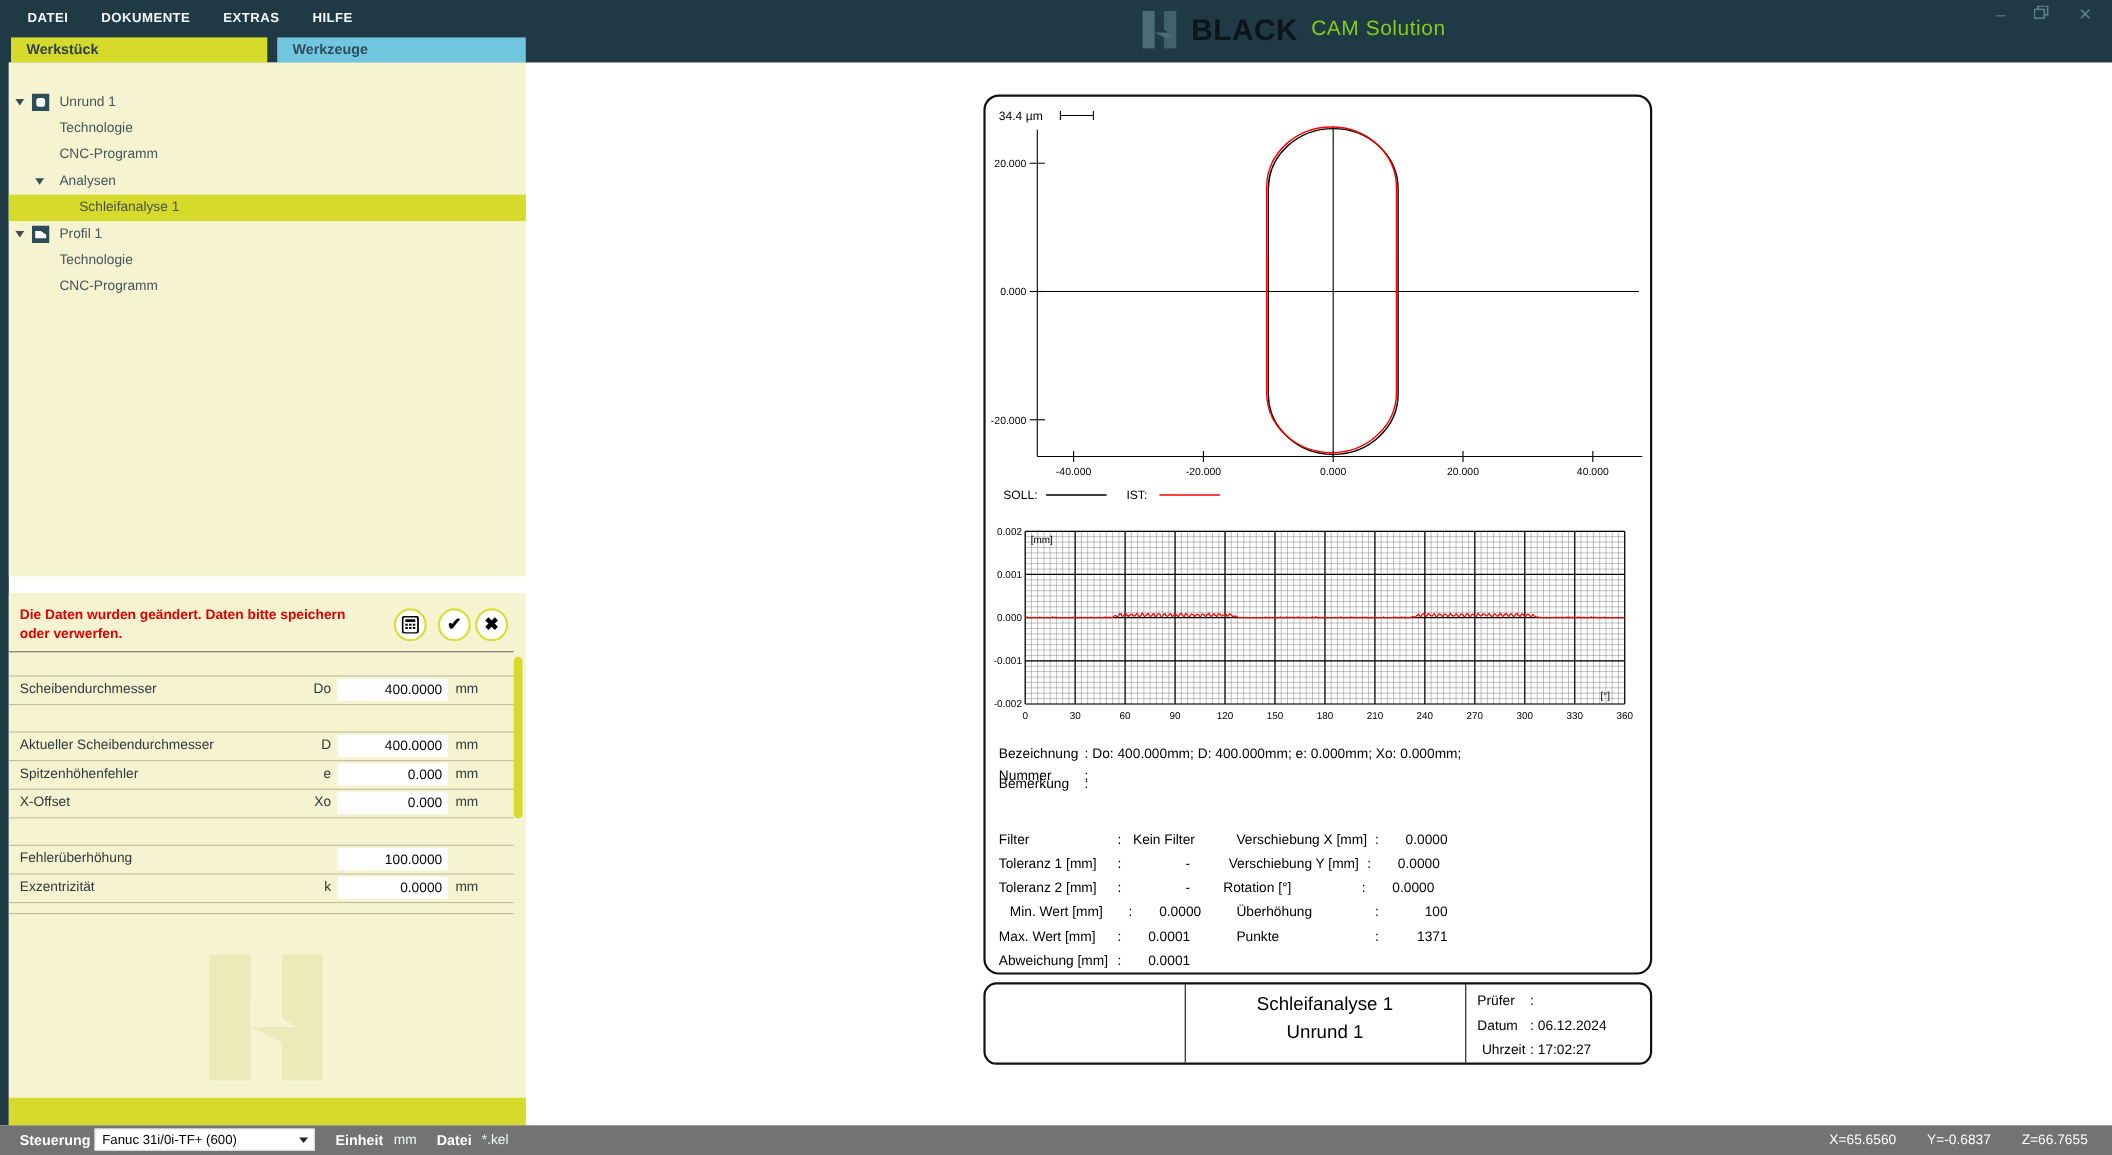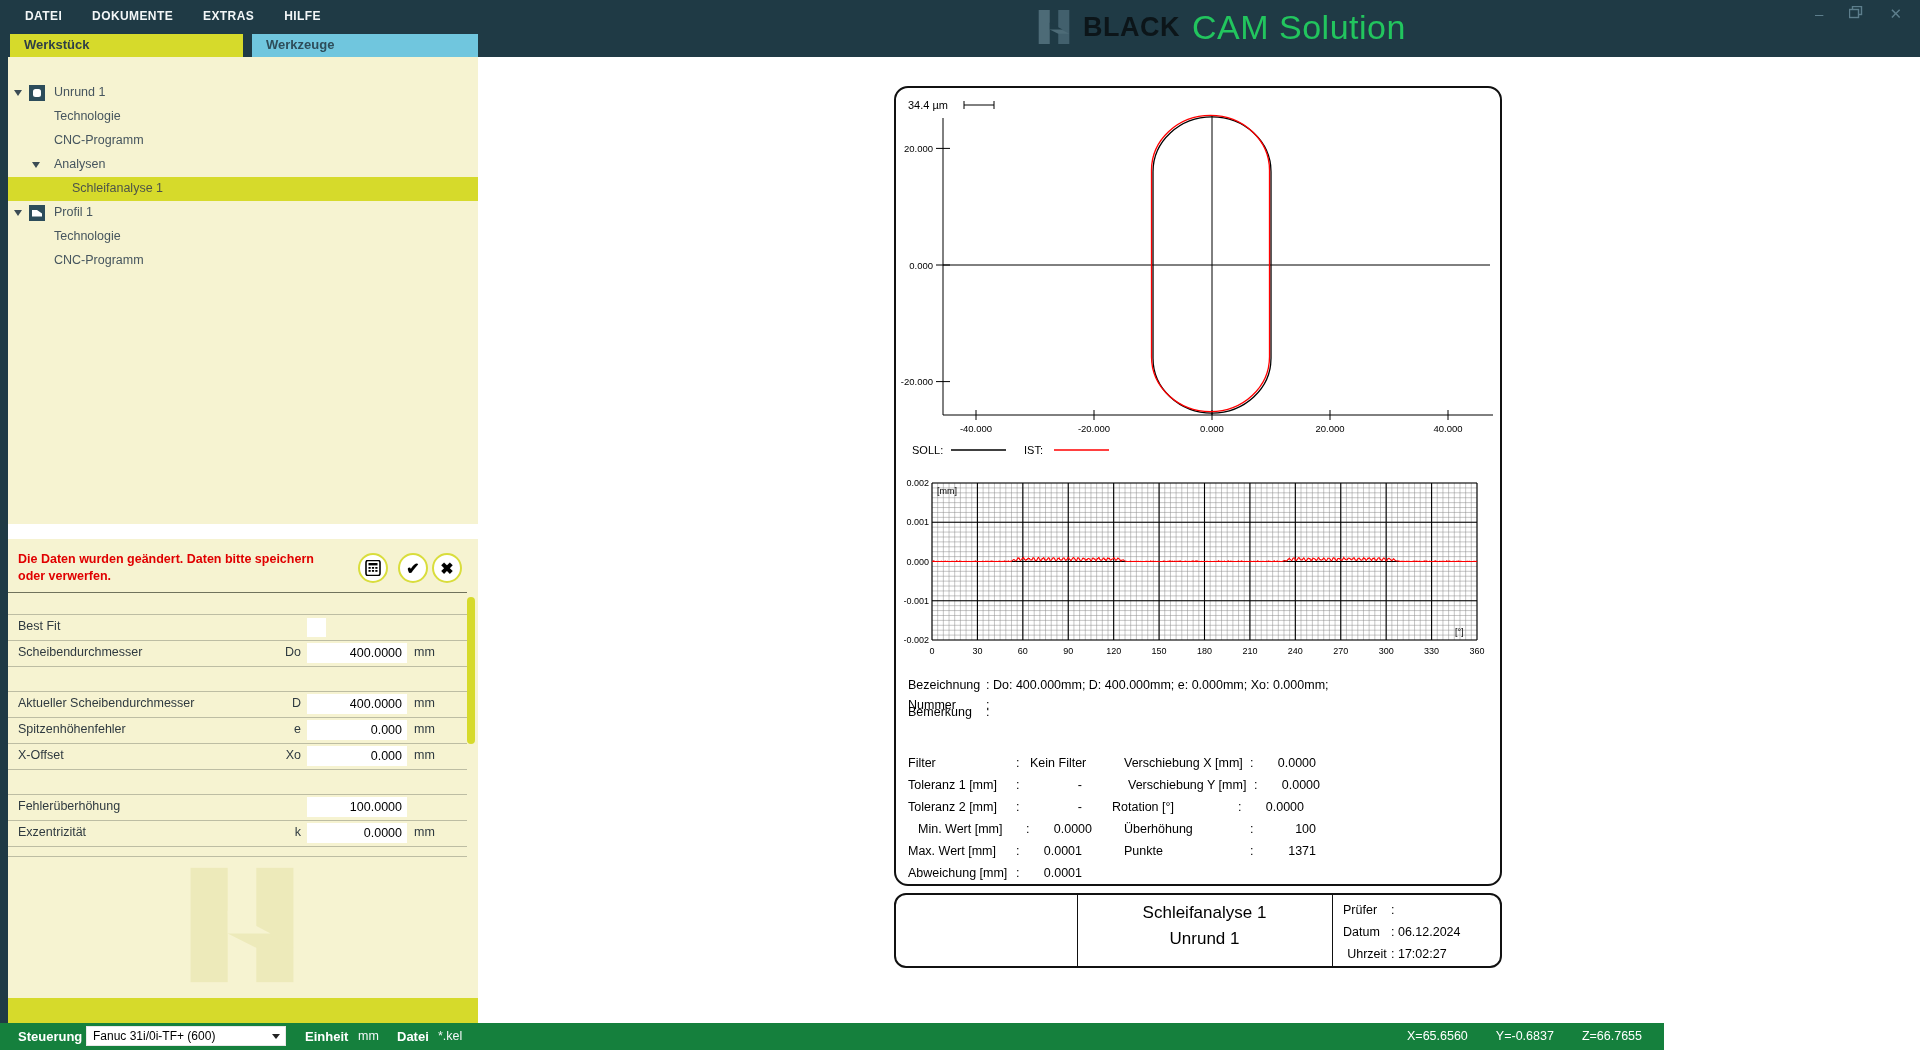--- a/index.html
+++ b/index.html
@@ -6,21 +6,21 @@
   html,body { width:1920px; height:1050px; overflow:hidden; background:#fff;
               font-family:"Liberation Sans", sans-serif; }
   .abs { position:absolute; }
 
   
   #top-region { left:0; top:0; width:1920px; height:57px; background:#1f3a45; }
   #menubar { left:25px; top:0; height:31px; display:flex; align-items:center; gap:30px; }
   .menu-item { color:#f2f6f7; font-size:12px; font-weight:700; letter-spacing:.4px; cursor:default; }
   #brand { left:1037px; top:2px; height:50px; display:flex; align-items:center; gap:12px; }
   #brand-bold { font-size:27px; font-weight:800; color:#0c1519; letter-spacing:.5px; }
-  #brand-light { font-size:34px; font-weight:400; color:#22c55e; letter-spacing:.5px; }
+  #brand-light { font-size:19px; font-weight:400; color:#84cc16; letter-spacing:.5px; }
   #win-controls { right:18px; top:2px; display:flex; align-items:center; gap:26px; color:#5d7e8c; }
   #win-controls .wbtn { font-size:15px; line-height:24px; cursor:default; }
 
   
   .tab { top:34px; height:23px; font-size:13px; font-weight:700; padding:3px 0 0 14px; }
   #tab-werkstueck { left:10px; width:233px; background:#d6da2b; color:#2e3f47; }
   #tab-werkzeuge  { left:252px; width:226px; background:#70c6de; color:#2e4d5a; }
 
   
   #main-bg { left:0; top:57px; width:1920px; height:966px; background:#ffffff; }
@@ -49,21 +49,21 @@
   .form-input { position:absolute; left:299px; top:2px; width:100px; height:20px; background:#fff; border:0;
                 text-align:right; padding-right:5px; font-size:12.5px; color:#000; font-family:"Liberation Sans",sans-serif; }
   .form-unit { position:absolute; left:406px; top:4px; font-size:12.5px; color:#2f3a40; }
   .form-checkbox { position:absolute; left:299px; top:3px; width:19px; height:19px; background:#fff; }
   #form-scrollthumb { left:459px; top:58px; width:8px; height:147px; background:#d6da2b; border-radius:4px; }
   #watermark { left:174px; top:326px; }
 
   #panel-strip { left:8px; top:998px; width:470px; height:25px; background:#d6da2b; }
 
   
-  #statusbar { left:0; top:1023px; width:1664px; height:27px; background:#15803d; color:#fff; }
+  #statusbar { left:0; top:1023px; width:1920px; height:27px; background:#737373; color:#fff; }
   .sb-label { position:absolute; top:6px; font-size:13px; font-weight:700; color:#fff; }
   .sb-value { position:absolute; top:6px; font-size:12.5px; color:#f2f6f7; }
   #sb-dropdown { position:absolute; left:86px; top:3px; width:200px; height:20px; background:#fff;
                  border:1px solid #e8e8e8; font-size:12px; color:#000; padding:2px 18px 0 6px; cursor:default; }
   #sb-dropdown .caret { position:absolute; right:5px; top:7px; width:0; height:0;
                         border-left:4px solid transparent; border-right:4px solid transparent; border-top:5px solid #222; }
   #sb-coords { position:absolute; right:22px; top:6px; display:flex; gap:28px; font-size:12.5px; color:#fff; }
 
   
   #report { left:894px; top:86px; width:608px; height:800px; background:#fff;
@@ -183,24 +183,20 @@
   </div>
   <div class="round-btn" id="btn-apply">
     <span>✔</span>
   </div>
   <div class="round-btn" id="btn-discard">
     <span>✖</span>
   </div>
 
   <div class="abs" id="form-rows">
       <div class="form-row" style="height: 22px;"></div>
-      <div class="form-row" style="height: 26px;">
-        <div class="form-label">Best Fit</div>
-        <div class="form-checkbox"></div>
-      </div>
       <div class="form-row" style="height: 26px;">
         <div class="form-label">Scheibendurchmesser</div>
         <div class="form-symbol">Do</div>
         <input class="form-input" value="400.0000" style="">
         <div class="form-unit">mm</div>
       </div>
       <div class="form-row" style="height: 25px;"></div>
       <div class="form-row" style="height: 26px;">
         <div class="form-label">Aktueller Scheibendurchmesser</div>
         <div class="form-symbol">D</div>
@@ -454,21 +450,21 @@
       <div class="info-row" style="left: 12px; top: 16px;"><span class="info-label" style="width: 78px;">Bezeichnung</span><span>: </span><span>Do: 400.000mm; D: 400.000mm; e: 0.000mm; Xo: 0.000mm;</span></div>
       <div class="info-row" style="left: 12px; top: 36px;"><span class="info-label" style="width: 78px;">Nummer</span><span>: </span><span></span></div>
       <div class="info-row" style="left: 12px; top: 43px;"><span class="info-label" style="width: 78px;">Bemerkung</span><span>: </span><span></span></div>
       <div class="info-row" style="left: 12px; top: 94px;"><span class="info-label" style="width: 108px;">Filter</span><span class="info-label" style="width: 14px;">:</span><span style="display: inline-block; width: 52px; text-align: right;">Kein Filter</span></div>
       <div class="info-row" style="left: 12px; top: 116px;"><span class="info-label" style="width: 108px;">Toleranz 1 [mm]</span><span class="info-label" style="width: 14px;">:</span><span style="display: inline-block; width: 52px; text-align: right;">-</span></div>
       <div class="info-row" style="left: 12px; top: 138px;"><span class="info-label" style="width: 108px;">Toleranz 2 [mm]</span><span class="info-label" style="width: 14px;">:</span><span style="display: inline-block; width: 52px; text-align: right;">-</span></div>
       <div class="info-row" style="left: 22px; top: 160px;"><span class="info-label" style="width: 108px;">Min. Wert [mm]</span><span class="info-label" style="width: 14px;">:</span><span style="display: inline-block; width: 52px; text-align: right;">0.0000</span></div>
       <div class="info-row" style="left: 12px; top: 182px;"><span class="info-label" style="width: 108px;">Max. Wert [mm]</span><span class="info-label" style="width: 14px;">:</span><span style="display: inline-block; width: 52px; text-align: right;">0.0001</span></div>
       <div class="info-row" style="left: 12px; top: 204px;"><span class="info-label" style="width: 108px;">Abweichung [mm]</span><span class="info-label" style="width: 14px;">:</span><span style="display: inline-block; width: 52px; text-align: right;">0.0001</span></div>
       <div class="info-row" style="left: 228px; top: 94px;"><span class="info-label" style="width: 126px;">Verschiebung X [mm]</span><span class="info-label" style="width: 14px;">:</span><span style="display: inline-block; width: 52px; text-align: right;">0.0000</span></div>
-      <div class="info-row" style="left: 232px; top: 116px;"><span class="info-label" style="width: 126px;">Verschiebung Y [mm]</span><span class="info-label" style="width: 14px;">:</span><span style="display: inline-block; width: 52px; text-align: right;">0.0000</span></div>
+      <div class="info-row" style="left: 221px; top: 116px;"><span class="info-label" style="width: 126px;">Verschiebung Y [mm]</span><span class="info-label" style="width: 14px;">:</span><span style="display: inline-block; width: 52px; text-align: right;">0.0000</span></div>
       <div class="info-row" style="left: 216px; top: 138px;"><span class="info-label" style="width: 126px;">Rotation [°]</span><span class="info-label" style="width: 14px;">:</span><span style="display: inline-block; width: 52px; text-align: right;">0.0000</span></div>
       <div class="info-row" style="left: 228px; top: 160px;"><span class="info-label" style="width: 126px;">Überhöhung</span><span class="info-label" style="width: 14px;">:</span><span style="display: inline-block; width: 52px; text-align: right;">100</span></div>
       <div class="info-row" style="left: 228px; top: 182px;"><span class="info-label" style="width: 126px;">Punkte</span><span class="info-label" style="width: 14px;">:</span><span style="display: inline-block; width: 52px; text-align: right;">1371</span></div>
     </div>
 </div>
 
 <div class="abs" id="footer-box">
   <div class="vdiv" style="left:181px"></div>
   <div class="vdiv" style="left:436px"></div>
   <div id="footer-title">

